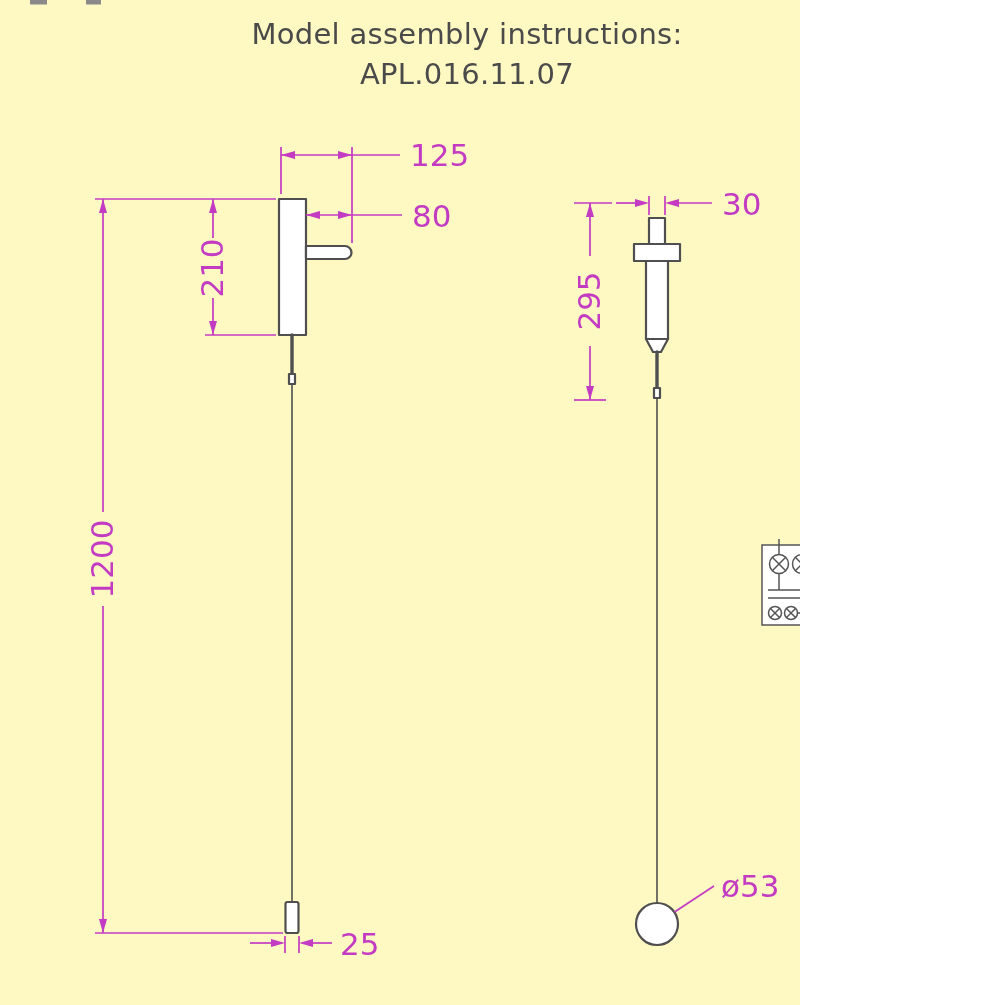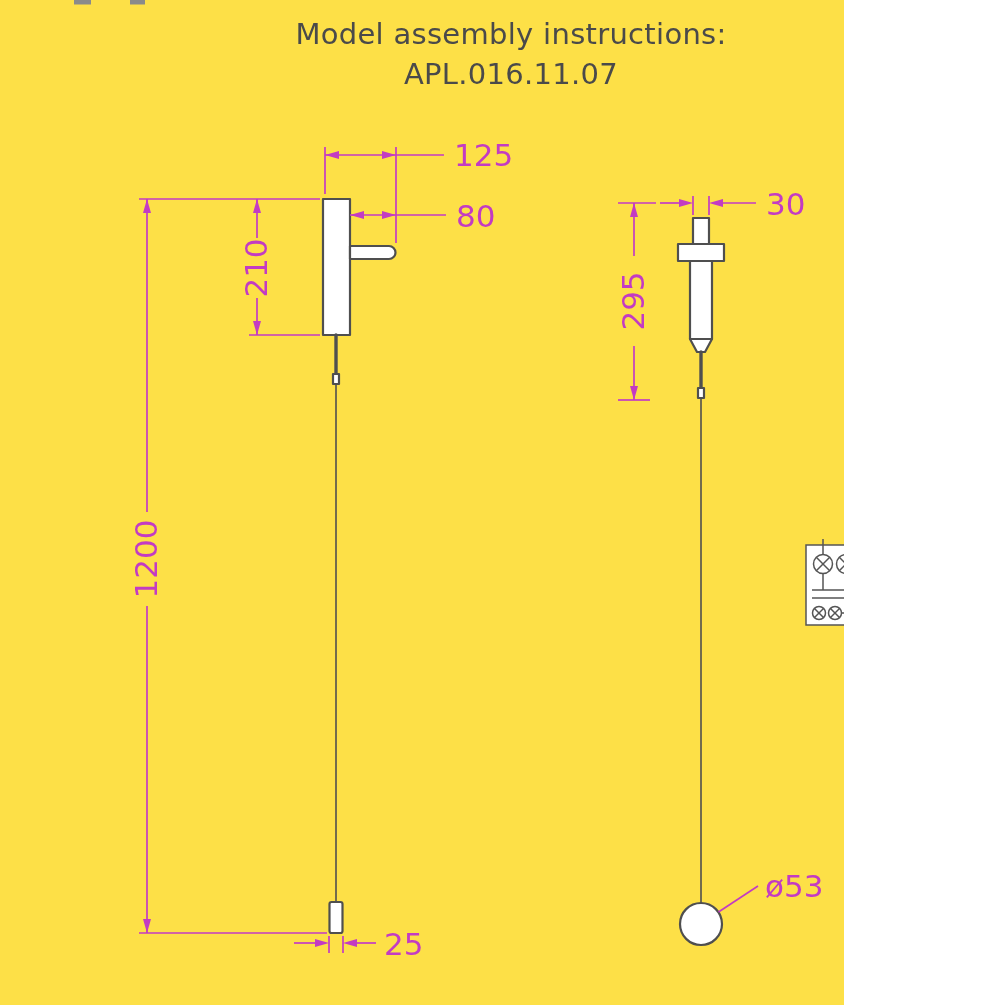--- a/index.html
+++ b/index.html
@@ -1,23 +1,22 @@
 <!DOCTYPE html>
 <html style="--color-drawing: #4f4f4f; --color-dimension: #c33bc3; --color-title_text: #4a4a4a; --color-wiring: #555555; --color-background: #ffffff;"><head>
 <meta charset="utf-8">
 <style>
   html, body { margin: 0; padding: 0; background: #ffffff; }
   .canvas {
     position: relative;
     width: 800px;
     height: 1005px;
-    background: #fde047;
+    background: #fef9c3;
     font-family: "DejaVu Sans", "Liberation Sans", sans-serif;
     overflow: hidden;
-    padding-left: 44px;
   }
   svg { display: block; }
   .title-text {
     fill: var(--color-title_text, #4a4a4a);
     font-size: 29px;
     font-weight: 500;
     text-anchor: middle;
     letter-spacing: 0.3px;
   }
   .draw {

